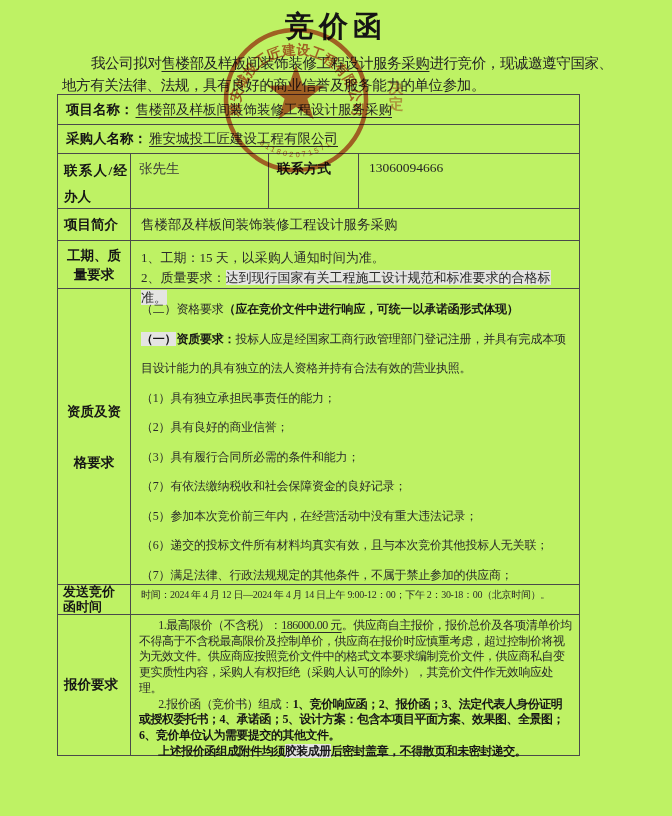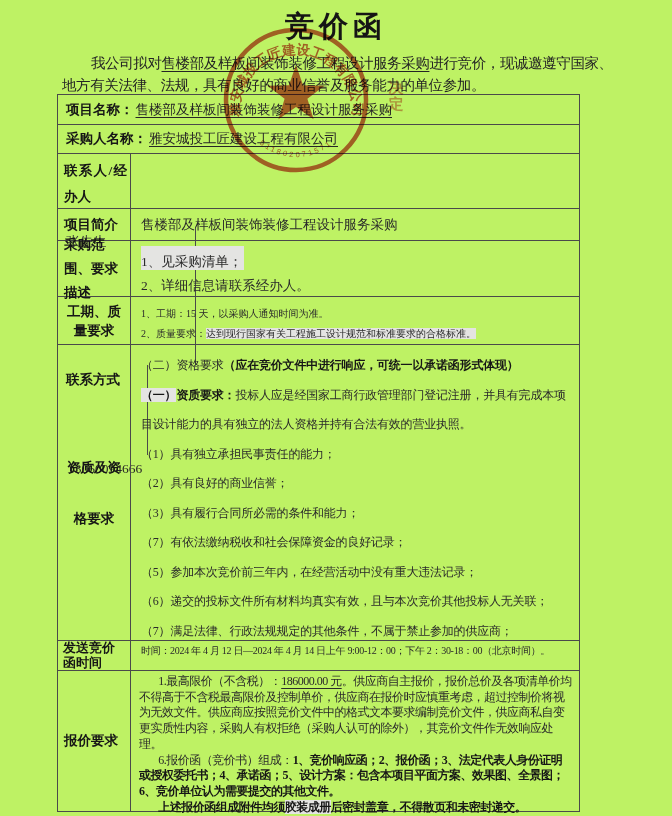--- a/index.html
+++ b/index.html
@@ -59,30 +59,30 @@
   }
   .merged-cell .cap{ font-weight:bold; color:#161616; margin-right:2px; white-space:nowrap;}
   .content-cell{
     flex:1;box-sizing:border-box;
     padding:2px 6px 2px 10px;
     color:#2a2a2a;
   }
   .content-cell p{ margin:0; }
   
   .r1{ height:29px; } .r2{ height:29px; }
-  .r3{ height:55px;flex-direction:column; }
+  .r3{ height:55px; }
   .r3 .label-cell{ align-items:flex-start; }
   .r3 .label-cell .lbl{ line-height:26px; padding-top:2px; text-align:justify; text-justify:inter-character; }
   .r3 .sub-val{ flex:0 0 138px;width:138px;border-right:1.5px solid #4a4a4a;box-sizing:border-box;padding:6px 4px 2px 8px;color:#3a3a3a; }
   .r3 .sub-lbl{ flex:0 0 90px;width:90px;border-right:1.5px solid #4a4a4a;box-sizing:border-box;padding:6px 2px 2px 8px;font-weight:bold;color:#161616; }
   .r3 .sub-val2{ flex:1;padding:6px 4px 2px 10px;font-family:"Liberation Serif",serif; }
   .r4{ height:32px; } .r4 .content-cell{ display:flex;align-items:center; }
   .r5{ height:56px; } .r5 .content-cell{ line-height:24px; padding-top:9px; }
   .r5 .label-cell .lbl{ line-height:24px; }
-  .r6{ height:48px; } .r6 .content-cell{ line-height:20px; padding-top:7px; font-size:10px; }
+  .r6{ height:48px; } .r6 .content-cell{ line-height:20px; padding-top:7px; font-size:13px; }
   .r6 .label-cell .lbl{ line-height:19px; }
   .r7{ height:296px; }
   .r7 .label-cell .lbl{ line-height:51px; }
   .r7 .content-cell{ font-size:12px; letter-spacing:-0.2px; line-height:29.5px; padding-top:6px; padding-right:4px; }
   .r7 .content-cell .b{ font-weight:bold; color:#161616; }
   .r7 .item{ display:block; }
   .r8{ height:30px; }
   .r8 .label-cell{ padding-left:5px; }
   .r8 .label-cell .lbl{ line-height:14.5px; font-size:13px; }
   .r8 .content-cell{ font-size:10px; line-height:14.5px; padding-top:3px; letter-spacing:-0.3px; }
@@ -141,29 +141,20 @@
       <div class="sub-val2">13060094666</div>
     </div>
 
     <div class="trow r4">
       <div class="label-cell">
           <span class="lbl">项目简介</span>
         </div>
       <div class="content-cell">售楼部及样板间装饰装修工程设计服务采购</div>
     </div>
 
-    <div class="trow r5">
-      <div class="label-cell">
-          <span class="lbl">采购范围、要求描述</span>
-        </div>
-      <div class="content-cell">
-        <p><span class="hl-block">1、见采购清单；</span></p>
-        <p>2、详细信息请联系经办人。</p>
-      </div>
-    </div>
 
     <div class="trow r6">
       <div class="label-cell ctr">
           <span class="lbl">工期、质量要求</span>
         </div>
       <div class="content-cell">
         <p>1、工期：15 天，以采购人通知时间为准。</p>
         <p><span>2、质量要求：</span><span class="hl">达到现行国家有关工程施工设计规范和标准要求的合格标准。</span></p>
       </div>
     </div>
@@ -191,21 +182,21 @@
         </div>
       <div class="content-cell">时间：2024 年 4 月 12 日—2024 年 4 月 14 日上午 9:00-12：00；下午 2：30-18：00（北京时间）。</div>
     </div>
 
     <div class="trow r9">
       <div class="label-cell">
           <span class="lbl">报价要求</span>
         </div>
       <div class="content-cell">
         <p class="ind"><span>1.最高限价（不含税）：</span><span class="u">186000.00 元</span><span>。供应商自主报价，报价总价及各项清单价均不得高于不含税最高限价及控制单价，供应商在报价时应慎重考虑，超过控制价将视为无效文件。供应商应按照竞价文件中的格式文本要求编制竞价文件，供应商私自变更实质性内容，采购人有权拒绝（采购人认可的除外），其竞价文件作无效响应处理。</span></p>
-        <p class="ind"><span>6.报价函（竞价书）组成：</span><span class="b">1、竞价响应函；2、报价函；3、法定代表人身份证明或授权委托书；4、承诺函；5、设计方案：包含本项目平面方案、效果图、全景图；6、竞价单位认为需要提交的其他文件。</span></p>
+        <p class="ind"><span>2.报价函（竞价书）组成：</span><span class="b">1、竞价响应函；2、报价函；3、法定代表人身份证明或授权委托书；4、承诺函；5、设计方案：包含本项目平面方案、效果图、全景图；6、竞价单位认为需要提交的其他文件。</span></p>
         <p class="ind b"><span>上述报价函组成附件均须</span><span class="hl">胶装成册</span><span>后密封盖章，不得散页和未密封递交。</span></p>
       </div>
     </div>
 
   </div>
 
   <svg class="stamp" viewBox="0 0 150 150">
     <defs>
       <path id="arcTop" d="M 18.6 94.5 A 57 57 0 1 1 131.4 94.5" fill="none"></path>
       <path id="arcBottom" d="M 25.6 103.5 A 57 57 0 0 0 124.4 103.5" fill="none"></path>

